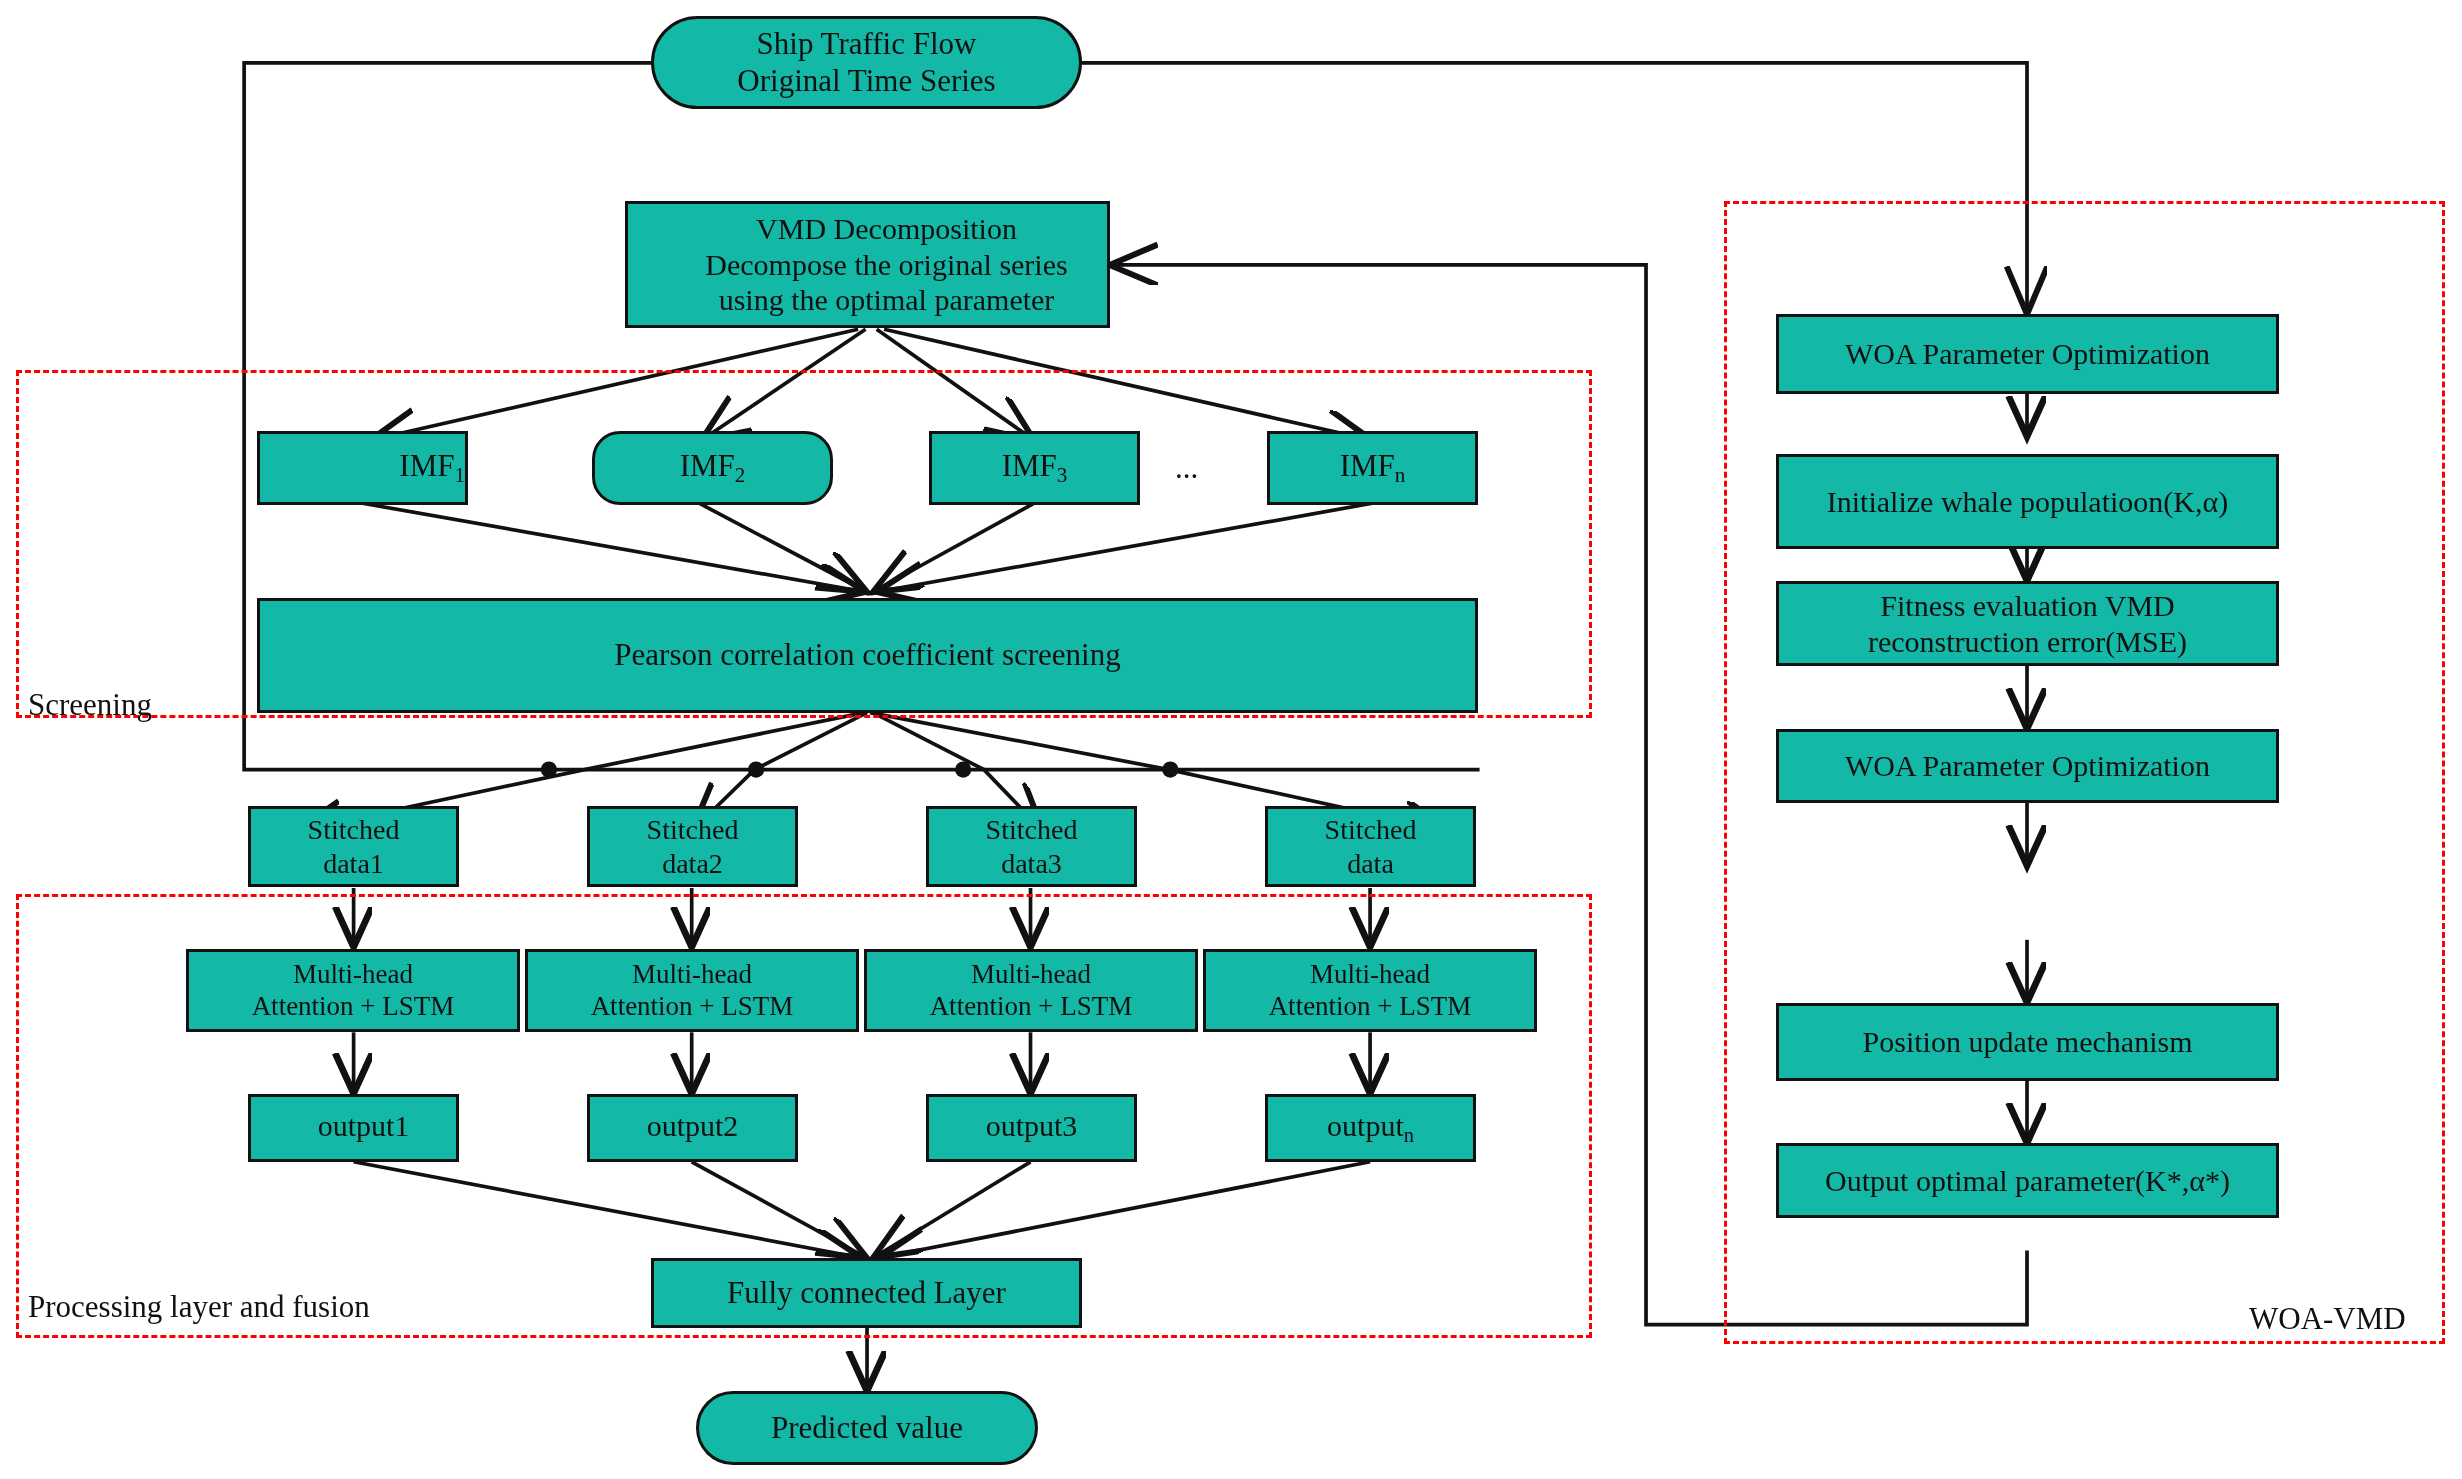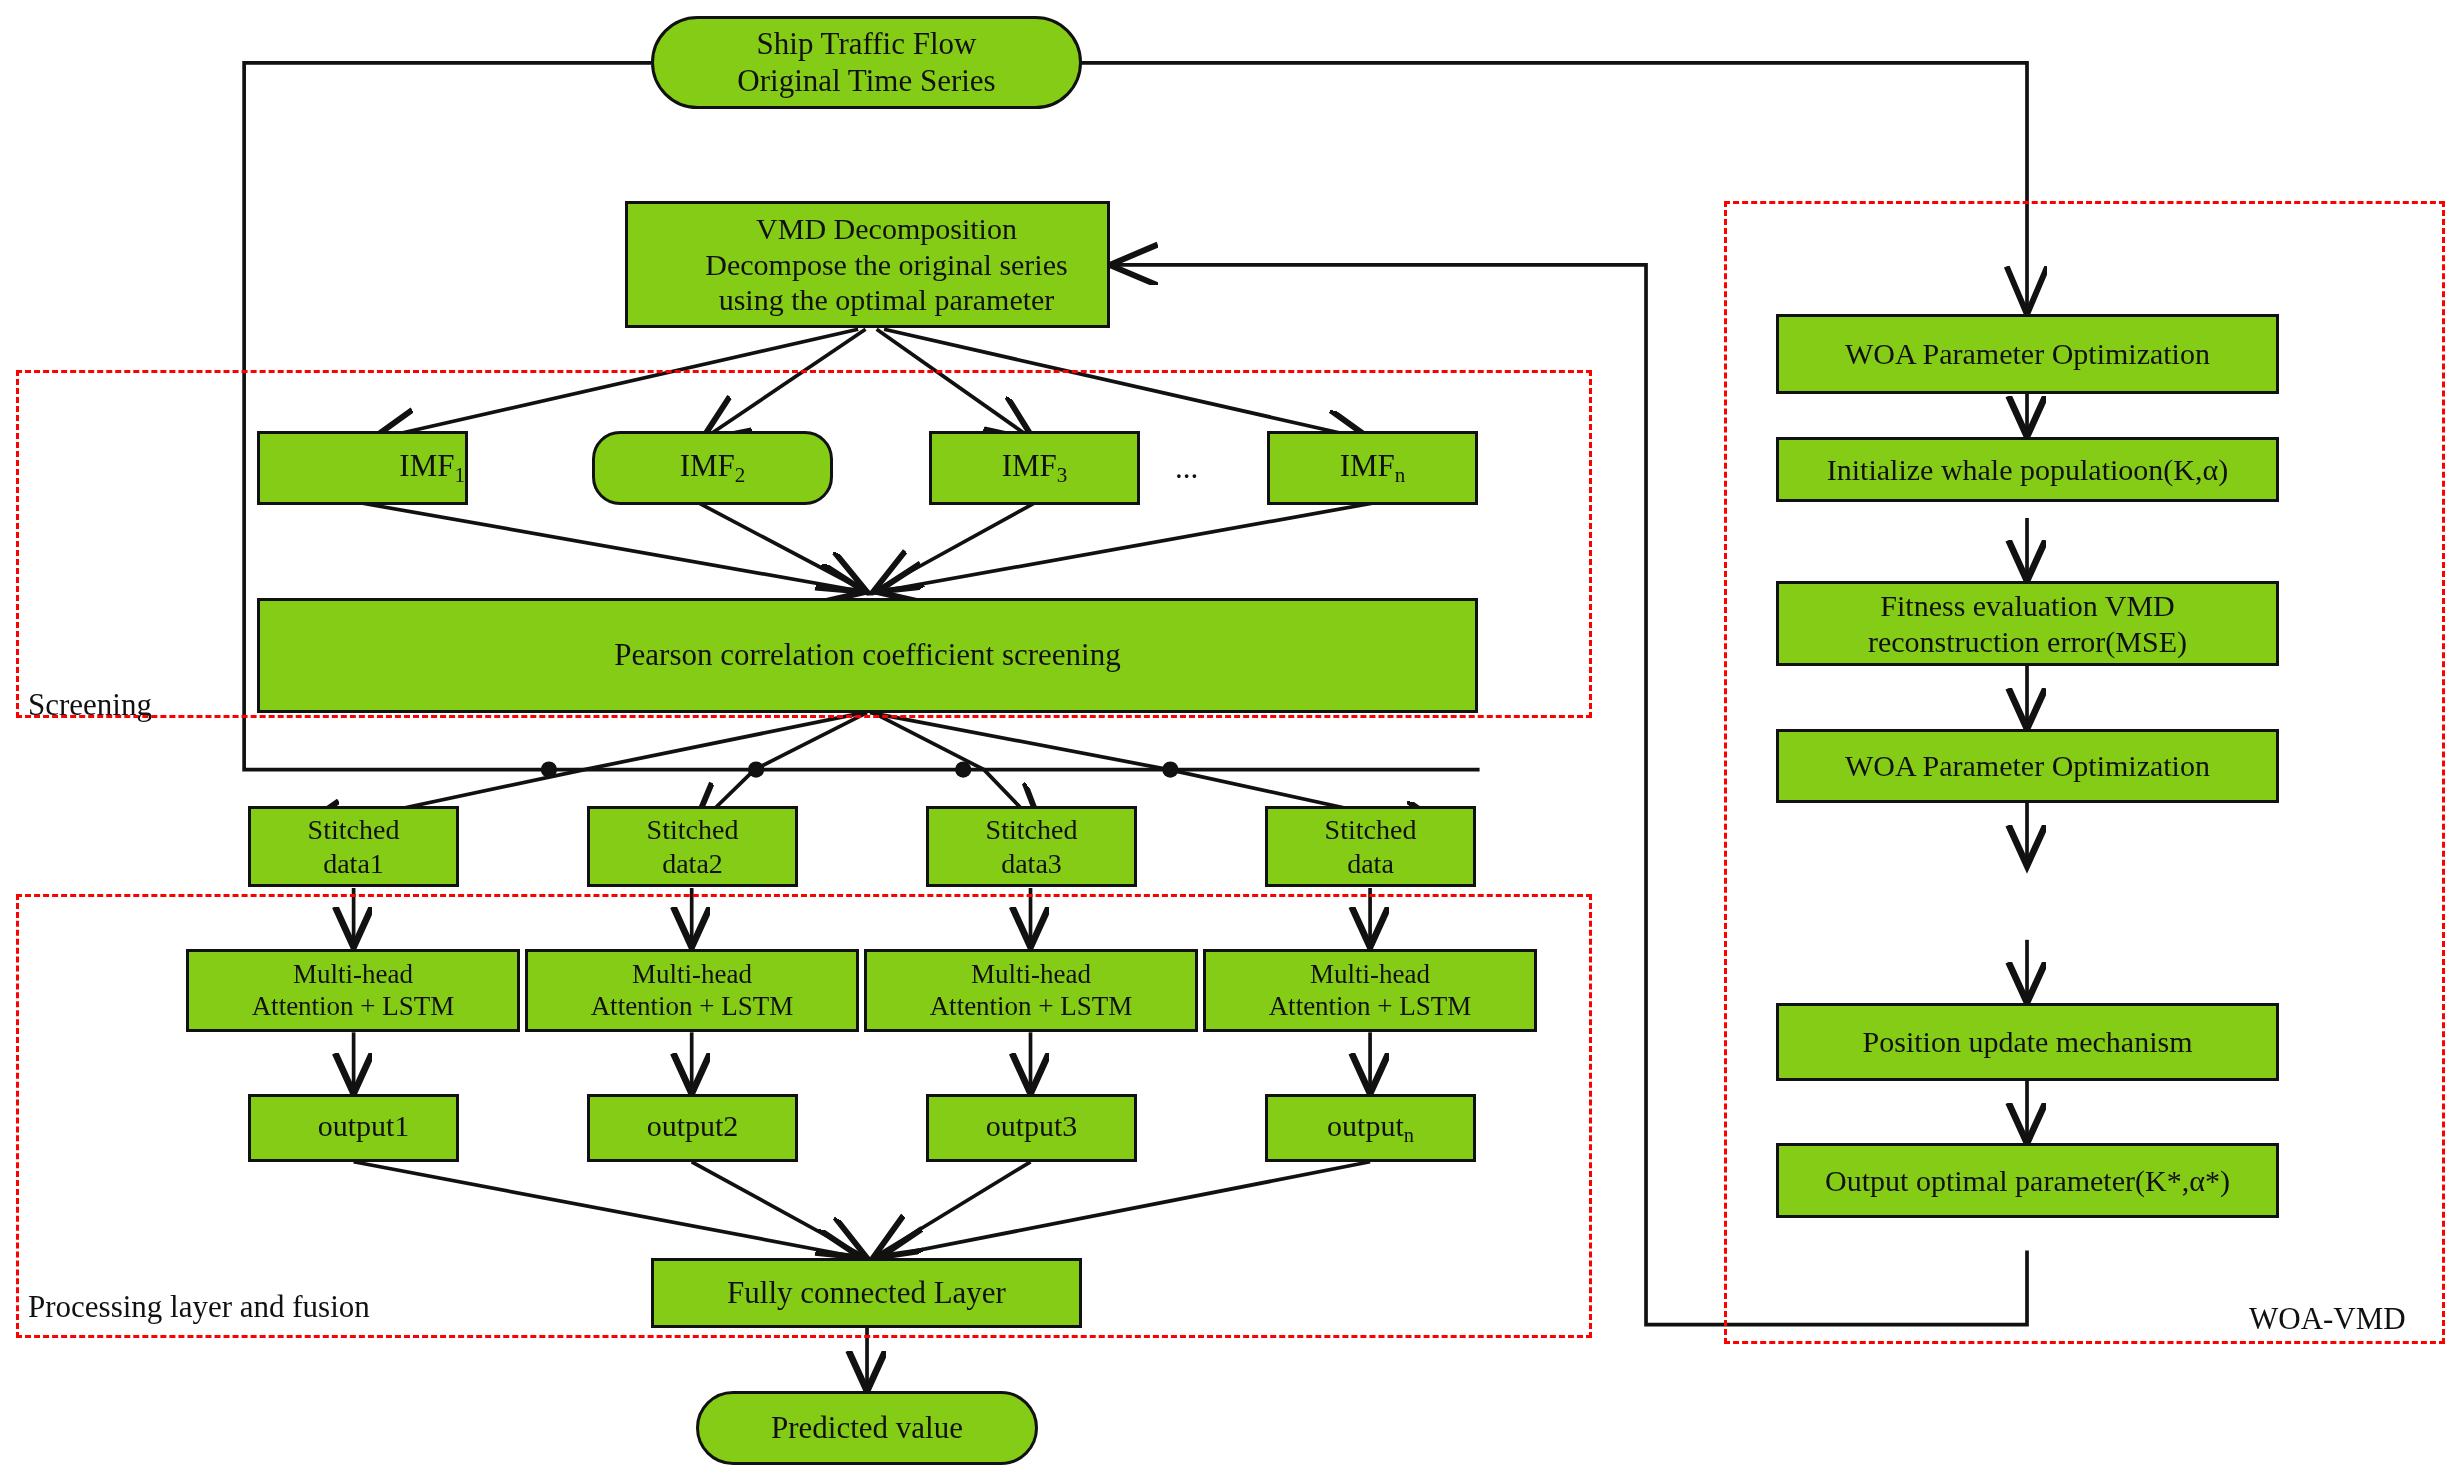--- a/index.html
+++ b/index.html
@@ -1,19 +1,19 @@
 <!DOCTYPE html>
 <html style="font-size:12px"><head>
 <meta charset="utf-8">
 <style>
   html,body{margin:0;padding:0;background:#ffffff;}
   #stage{position:relative;width:2462px;height:1480px;background:#ffffff;
          font-family:"Liberation Serif","DejaVu Serif",serif;overflow:hidden;}
   #wires{position:absolute;left:0;top:0;width:2462px;height:1480px;}
-  .node{position:absolute;box-sizing:border-box;border:3px solid #111;background:#84cc16;
+  .node{position:absolute;box-sizing:border-box;border:3px solid #111;background:#14b8a6;
         display:flex;align-items:center;justify-content:center;text-align:center;
         color:#111;line-height:1.18;z-index:3;}
   .term{border-radius:52px;}
   .f36{font-size:27px;}
   .f38{font-size:28px;}
   .f40{font-size:30px;}
   .f42{font-size:31px;}
   .grouplabel{position:absolute;color:#111;z-index:4;white-space:nowrap;}
   .dashbox{position:absolute;border:3.7px dashed #fe0000;box-sizing:border-box;
            background:transparent;z-index:1;}
@@ -167,21 +167,21 @@
     <span>Fully connected Layer</span>
   </div>
 
   <div class="node term f42" style="left:696px;top:1391px;width:342px;height:74px;">
     <span>Predicted value</span>
   </div>
 
   <div class="node f40" style="left:1776px;top:314px;width:503px;height:80px;">
     <span style="white-space:pre-line;">WOA Parameter Optimization</span>
   </div>
-  <div class="node f40" style="left:1776px;top:437px;width:503px;height:65px;">
+  <div class="node f40" style="left:1776px;top:454px;width:503px;height:95px;">
     <span style="white-space:pre-line;">Initialize whale populatioon(K,α)</span>
   </div>
   <div class="node f40" style="left:1776px;top:581px;width:503px;height:85px;">
     <span style="white-space:pre-line;">Fitness evaluation VMD
 reconstruction error(MSE)</span>
   </div>
   <div class="node f40" style="left:1776px;top:729px;width:503px;height:74px;">
     <span style="white-space:pre-line;">WOA Parameter Optimization</span>
   </div>
 

